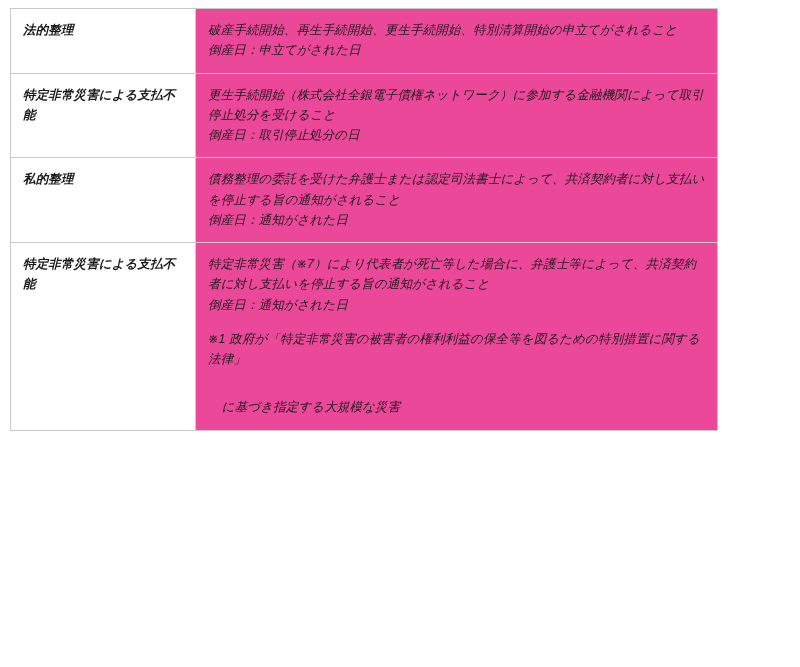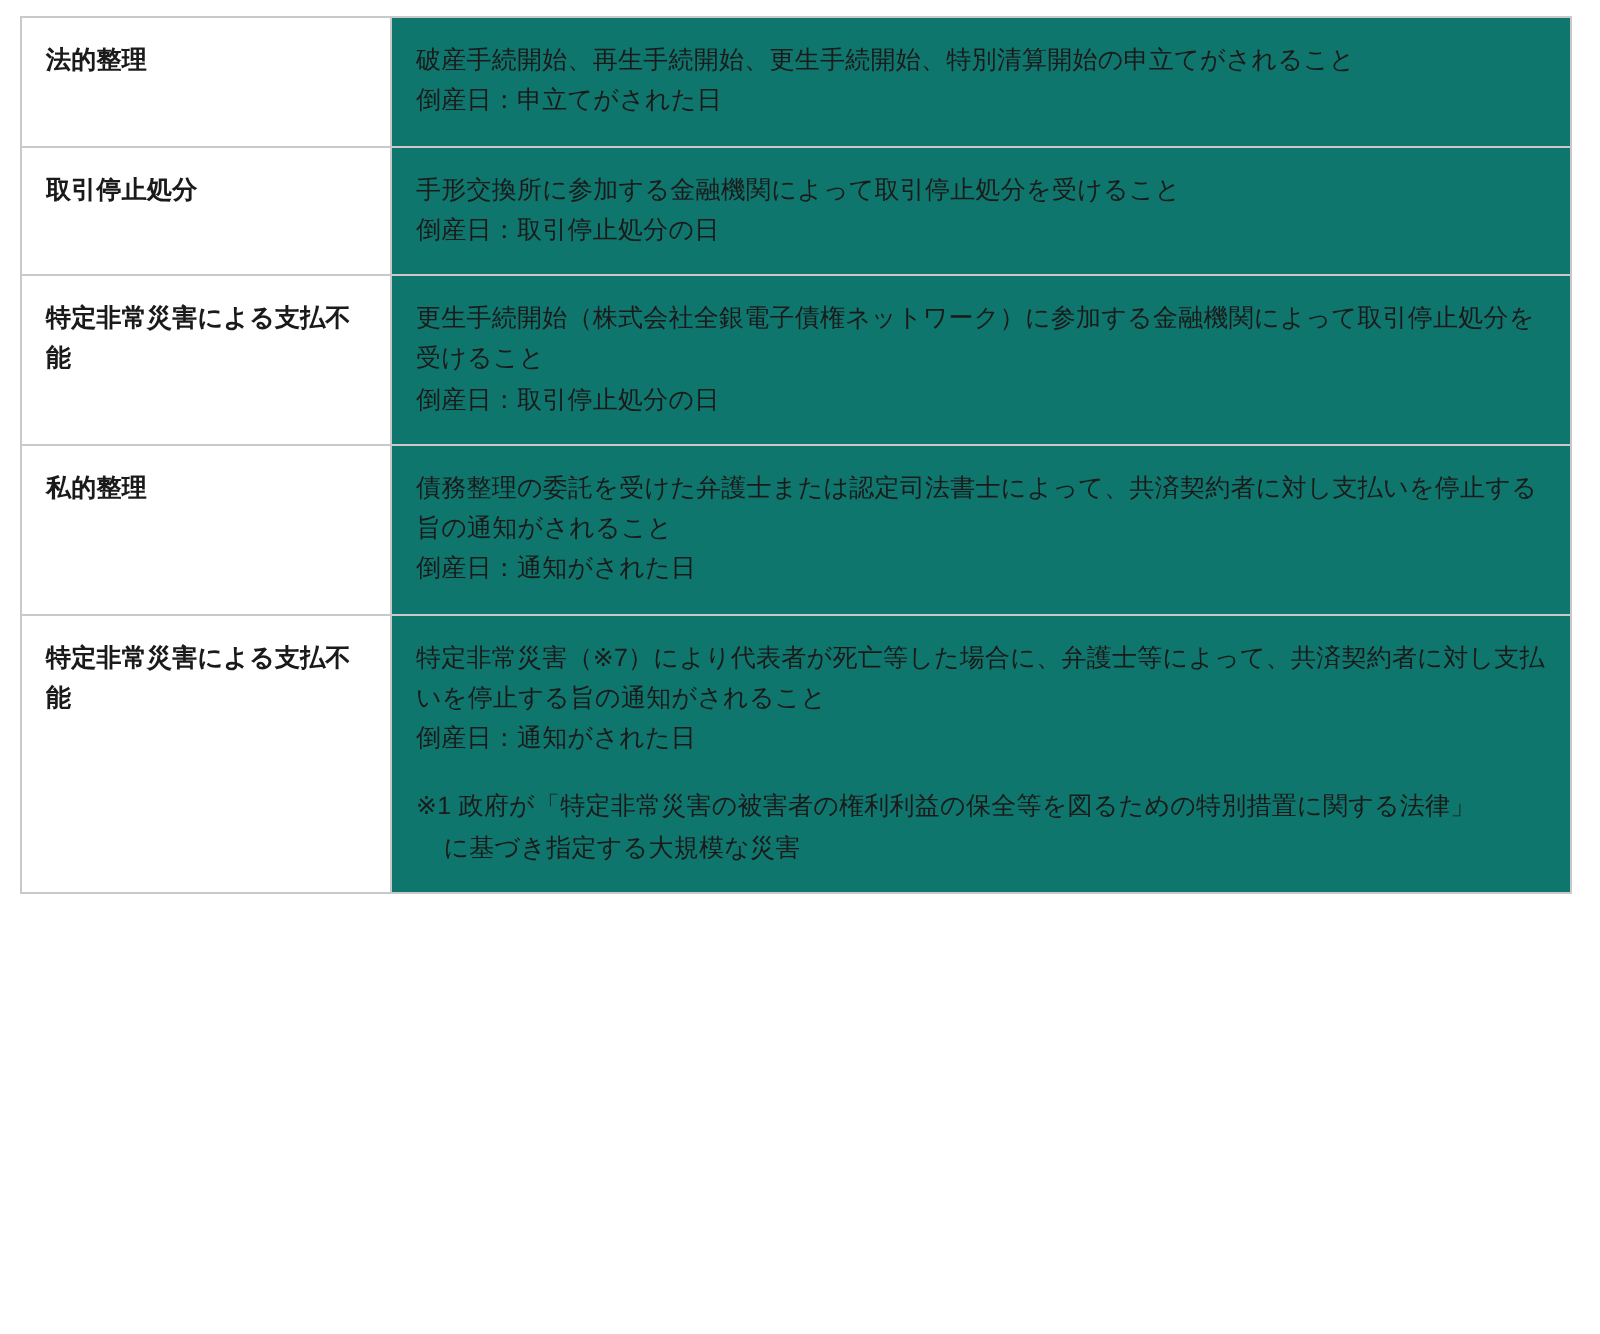--- a/index.html
+++ b/index.html
@@ -14,82 +14,75 @@
     color: #1a1a1a;
     overflow: hidden;
   }
   .sheet {
     width: 800px;
     height: 667px;
     box-sizing: border-box;
     padding: 8px 10px 0 10px;
   }
   table.def-table {
-    width: 776px;
+    width: 708px;
     border-collapse: collapse;
     table-layout: fixed;
+    font-style: italic;
   }
   table.def-table td {
     border: 1px solid #c9c9c9;
     vertical-align: top;
     padding: 11px 12px 12px 12px;
     font-size: 12.5px;
     line-height: 1.62;
     letter-spacing: 0.01em;
   }
   td.term {
     width: 160px;
     font-weight: bold;
     background: #ffffff;
     word-break: break-all;
   }
   td.desc {
-    background: #0f766e;
+    background: #ec4899;
     word-break: break-all;
   }
   .line {
     display: block;
   }
   .note {
     display: block;
     margin-top: 14px;
     text-indent: 0;
     padding-left: 0;
   }
   .note .cont {
     display: block;
     padding-left: 1.1em;
+    margin-top: 28px;
   }
 </style>
 </head>
 <body>
 
 <div class="sheet">
   <table class="def-table">
     <tbody>
 
       <tr>
         <td class="term">
           <span class="line">法的整理</span>
         </td>
         <td class="desc">
           <span class="line">破産手続開始、再生手続開始、更生手続開始、特別清算開始の申立てがされること</span>
           <span class="line">倒産日：申立てがされた日</span>
         </td>
       </tr>
 
-      <tr>
-        <td class="term">
-          <span class="line">取引停止処分</span>
-        </td>
-        <td class="desc">
-          <span class="line">手形交換所に参加する金融機関によって取引停止処分を受けること</span>
-          <span class="line">倒産日：取引停止処分の日</span>
-        </td>
-      </tr>
 
       <tr>
         <td class="term">
           <span class="line">特定非常災害による支払不能</span>
         </td>
         <td class="desc">
           <span class="line">更生手続開始（株式会社全銀電子債権ネットワーク）に参加する金融機関によって取引停止処分を受けること</span>
           <span class="line">倒産日：取引停止処分の日</span>
         </td>
       </tr>

